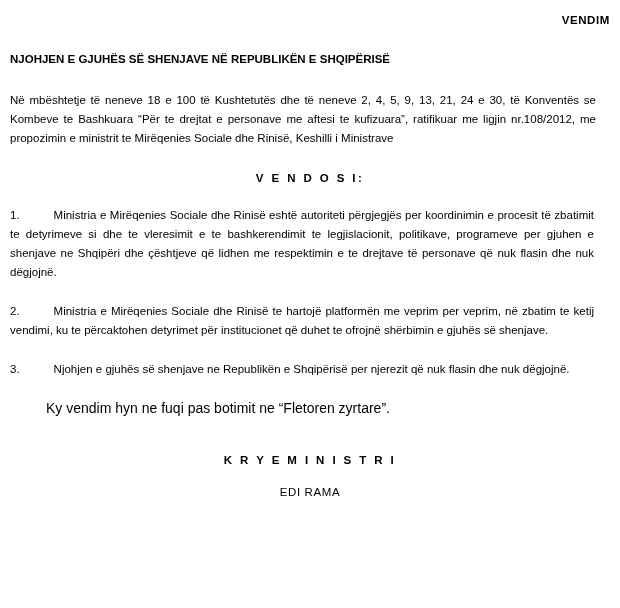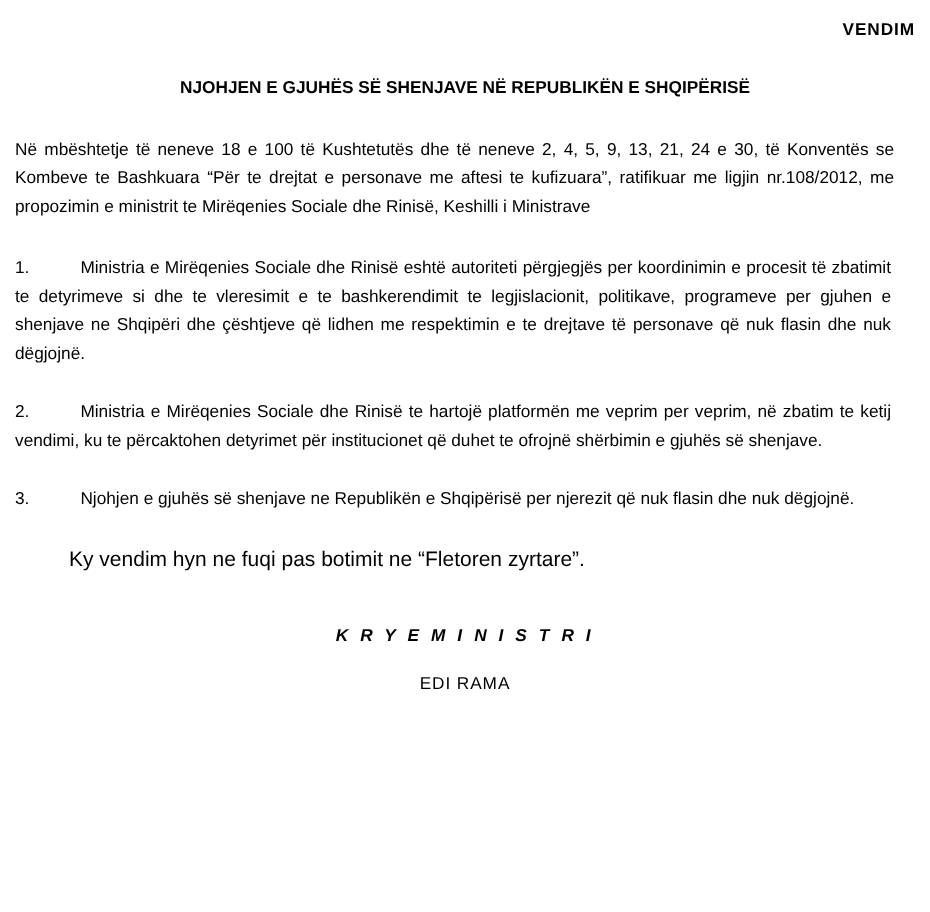--- a/index.html
+++ b/index.html
@@ -29,21 +29,21 @@
     margin-top: 14px;
   }
   .doc-title-2 {
     text-align: center;
     font-size: 11.5px;
     font-weight: bold;
     letter-spacing: 0.6px;
     margin-top: 17px;
   }
   .doc-subject {
-    text-align: center;
+    text-align: left;
     font-size: 11.5px;
     font-weight: bold;
     margin-top: 27px;
     margin-left: 0px;
   }
   .preamble {
     font-size: 11.5px;
     line-height: 19px;
     text-align: justify;
     margin-top: 26px;
@@ -78,21 +78,20 @@
     font-size: 14px;
     line-height: 19px;
     margin-left: 36px;
   }
   .signer-role {
     text-align: center;
     font-size: 11.5px;
     font-weight: bold;
     letter-spacing: 2.4px;
     margin-top: 36px;
-    font-style: italic;
   }
   .signer-name {
     text-align: center;
     font-size: 11.5px;
     font-weight: normal;
     letter-spacing: 0.6px;
     margin-top: 20px;
   }
 </style>
 </head>
@@ -100,20 +99,21 @@
 
 <div class="page">
 
   <div class="doc-title-1">VENDIM</div>
 
 
   <div class="doc-subject">NJOHJEN E GJUHËS SË SHENJAVE NË REPUBLIKËN E SHQIPËRISË</div>
 
   <div class="preamble">Në mbështetje të neneve 18 e 100 të Kushtetutës dhe të neneve 2, 4, 5, 9, 13, 21, 24 e 30, të Konventës se Kombeve te Bashkuara “Për te drejtat e personave me aftesi te kufizuara”, ratifikuar me ligjin nr.108/2012, me propozimin e ministrit te Mirëqenies Sociale dhe Rinisë, Keshilli i Ministrave</div>
 
+  <div class="vendosi">V E N D O S I:</div>
 
   <div class="clauses">
 
     <div class="clause"><span class="num">1.</span><span class="gap"></span><span>Ministria e Mirëqenies Sociale dhe Rinisë eshtë autoriteti përgjegjës per koordinimin e procesit të zbatimit te detyrimeve si dhe te vleresimit e te bashkerendimit te legjislacionit, politikave, programeve per gjuhen e shenjave ne Shqipëri dhe çështjeve që lidhen me respektimin e te drejtave të personave që nuk flasin dhe nuk dëgjojnë.</span></div>
 
     <div class="clause"><span class="num">2.</span><span class="gap"></span><span>Ministria e Mirëqenies Sociale dhe Rinisë te hartojë platformën me veprim per veprim, në zbatim te ketij vendimi, ku te përcaktohen detyrimet për institucionet që duhet te ofrojnë shërbimin e gjuhës së shenjave.</span></div>
 
     <div class="clause"><span class="num">3.</span><span class="gap"></span><span>Njohjen e gjuhës së shenjave ne Republikën e Shqipërisë per njerezit që nuk flasin dhe nuk dëgjojnë.</span></div>
 
   </div>

